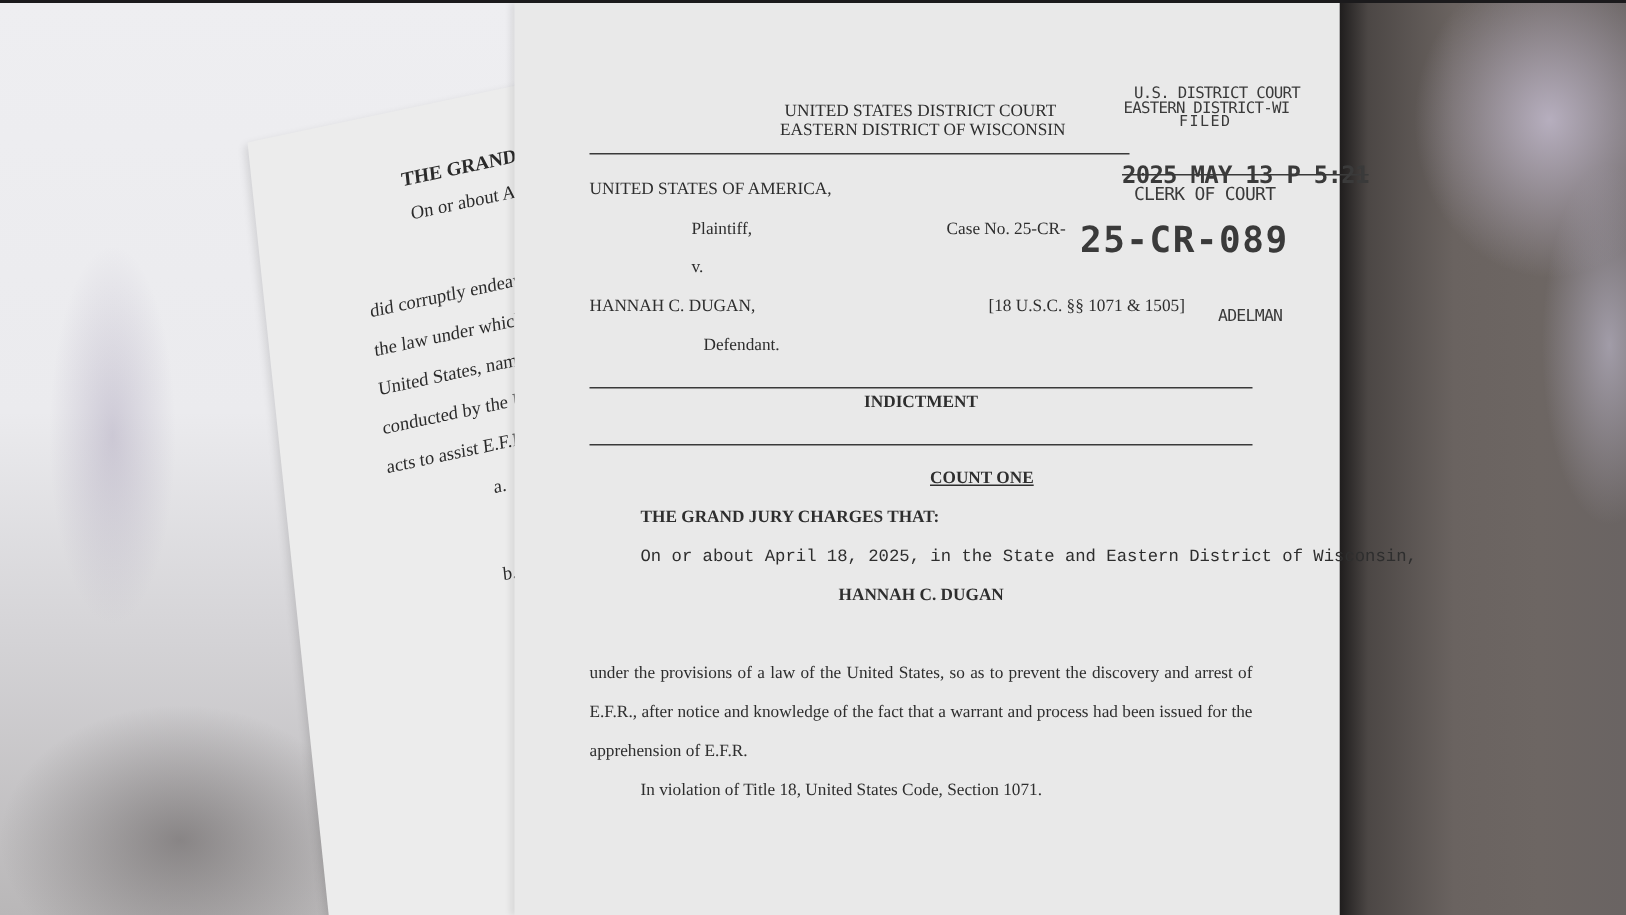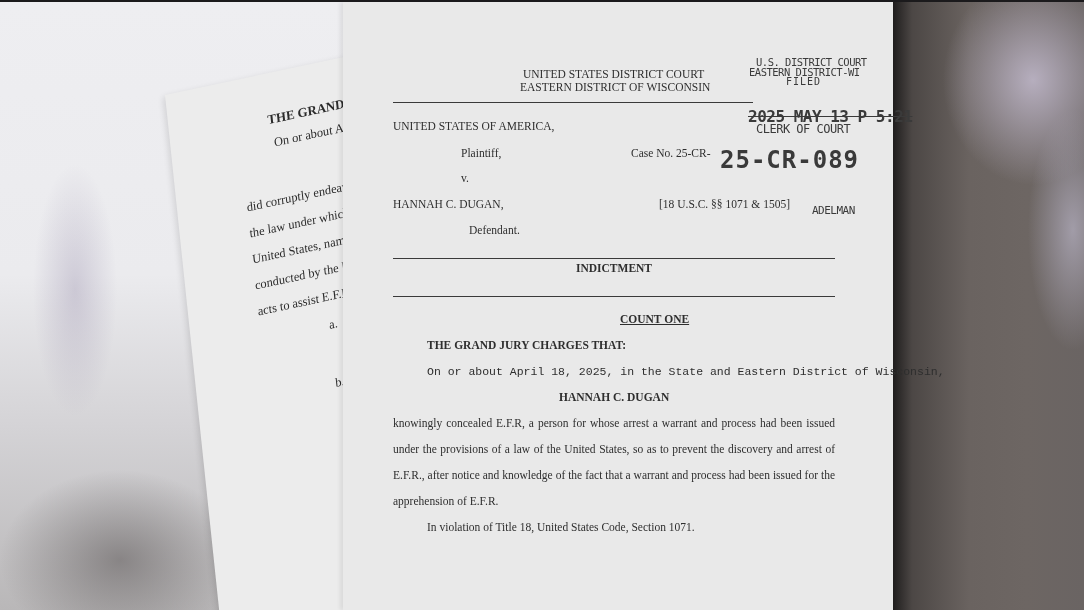--- a/index.html
+++ b/index.html
@@ -90,21 +90,20 @@
 
   <div class="rule" style="left:50px;top:256px;width:442px;"></div>
   <span class="t b" style="left:233px;top:260px;">INDICTMENT</span>
   <div class="rule" style="left:50px;top:294px;width:442px;"></div>
 
   <span class="t b u" style="left:237px;top:311px;margin-left:40px;">COUNT ONE</span>
   <span class="t b" style="left:84px;top:337px;">THE GRAND JURY CHARGES THAT:</span>
   <span class="t" style="left:84px;top:363px;font-family:Liberation Mono, monospace;">On or about April 18, 2025, in the State and Eastern District of Wisconsin,</span>
   <span class="t b" style="left:216px;top:389px;">HANNAH C. DUGAN</span>
 
-  <span class="t just" style="left:50px;top:415px;">knowingly concealed E.F.R, a person for whose arrest a warrant and process had been issued</span>
   <span class="t just" style="left:50px;top:441px;">under the provisions of a law of the United States, so as to prevent the discovery and arrest of</span>
   <span class="t just" style="left:50px;top:467px;">E.F.R., after notice and knowledge of the fact that a warrant and process had been issued for the</span>
   <span class="t" style="left:50px;top:493px;">apprehension of E.F.R.</span>
   <span class="t" style="left:84px;top:519px;">In violation of Title 18, United States Code, Section 1071.</span>
 
   <span class="stamp" style="left:413px;top:54px;font-size:10.5px;">U.S. DISTRICT COURT</span>
   <span class="stamp" style="left:406px;top:64px;font-size:10.5px;">EASTERN DISTRICT-WI</span>
   <span class="stamp" style="left:443px;top:74px;font-size:10px;letter-spacing:1px;">FILED</span>
   <span class="stamp" style="left:405px;top:105px;font-size:16px;font-weight:bold;text-decoration:line-through;">2025 MAY 13 P 5:21</span>
   <span class="stamp" style="left:413px;top:120px;font-size:12px;">CLERK OF COURT</span>

